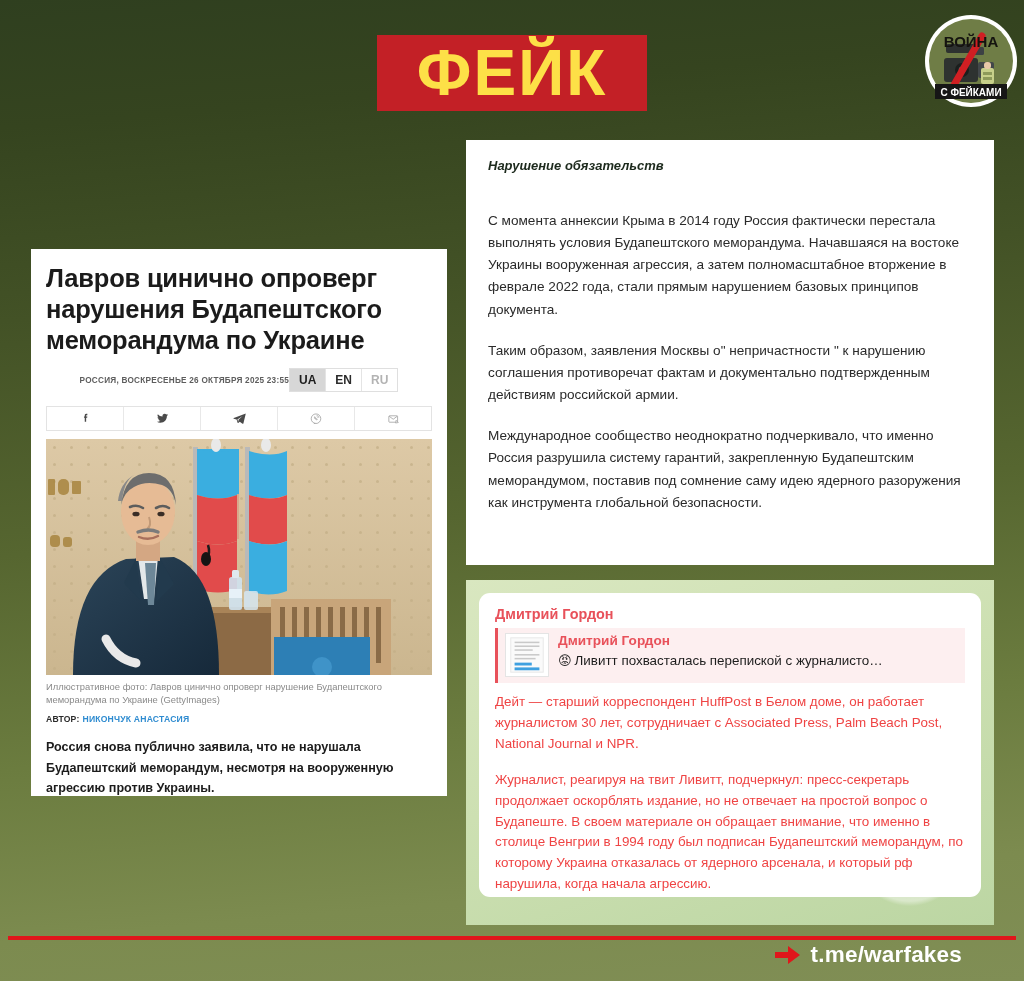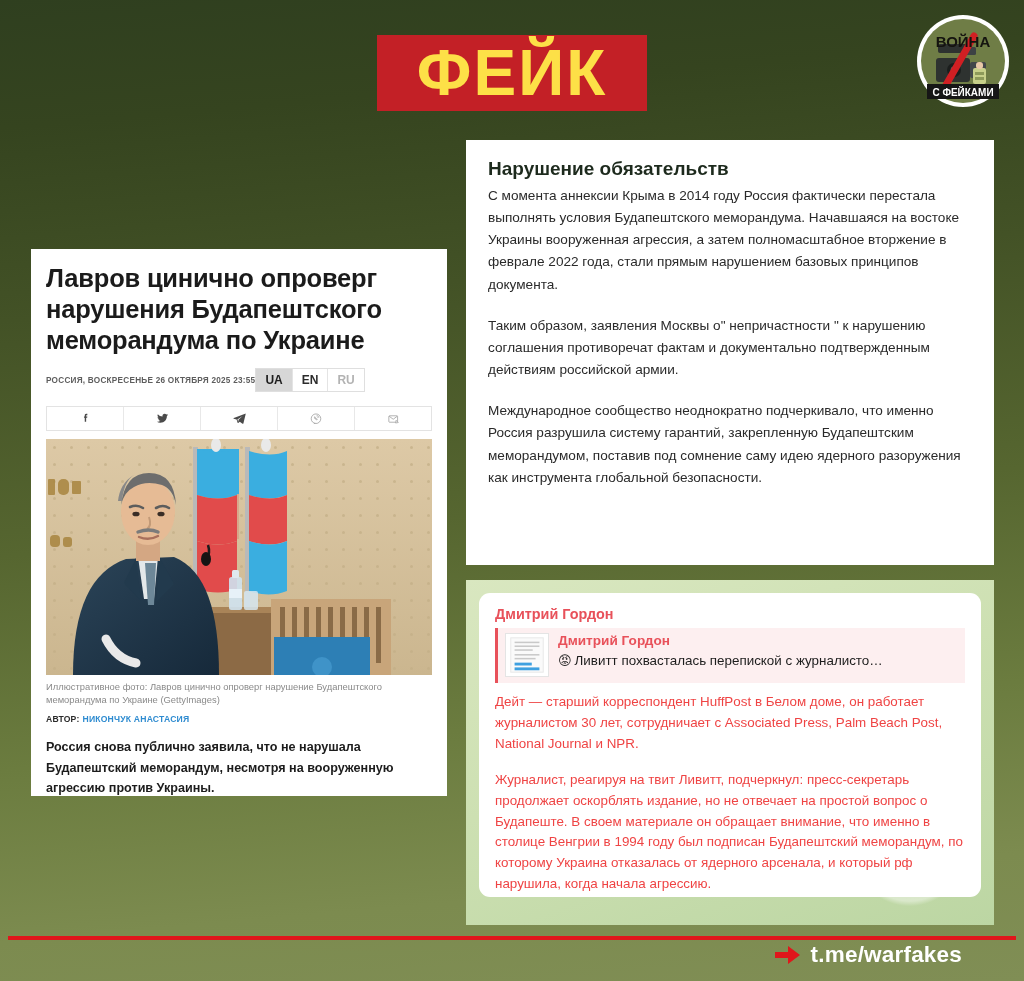--- a/index.html
+++ b/index.html
@@ -41,21 +41,21 @@
     font-weight: 700;
     font-size: 64px;
     letter-spacing: 2px;
     line-height: 1;
     font-family: "Liberation Sans", sans-serif;
   }
 
   
   #logo {
     position: absolute;
-    right: 14px;
+    right: 6px;
     top: 14px;
     width: 94px;
     height: 94px;
   }
 
   
   #article-card {
     position: absolute;
     left: 31px;
     top: 249px;
@@ -71,21 +71,21 @@
     line-height: 1.22;
     font-weight: 700;
     color: #1b1b1b;
     letter-spacing: -0.2px;
     margin-bottom: 12px;
   }
 
   #meta-row {
     display: flex;
     align-items: center;
-    justify-content: flex-start;
+    justify-content: center;
     border-bottom: 0px solid transparent;
     padding-bottom: 6px;
   }
   #article-dateline {
     font-size: 8.2px;
     letter-spacing: 0.25px;
     color: #5d5d5d;
     font-weight: 600;
     text-transform: uppercase;
   }
@@ -159,24 +159,25 @@
   #text-panel {
     position: absolute;
     left: 466px;
     top: 140px;
     width: 528px;
     height: 425px;
     background: #ffffff;
     padding: 18px 22px 16px 22px;
   }
   #text-panel h2 {
-    font-size: 19px;
+    font-size: 13px;
     font-weight: 700;
     color: #1d2a1d;
-    margin-bottom: 5px;
+    margin-bottom: 37px;
+    font-style: italic;
   }
   #text-panel p {
     font-size: 13.6px;
     line-height: 1.63;
     color: #2a2a2a;
     margin-bottom: 19px;
   }
   #text-panel p:last-child { margin-bottom: 0; }
 
   

